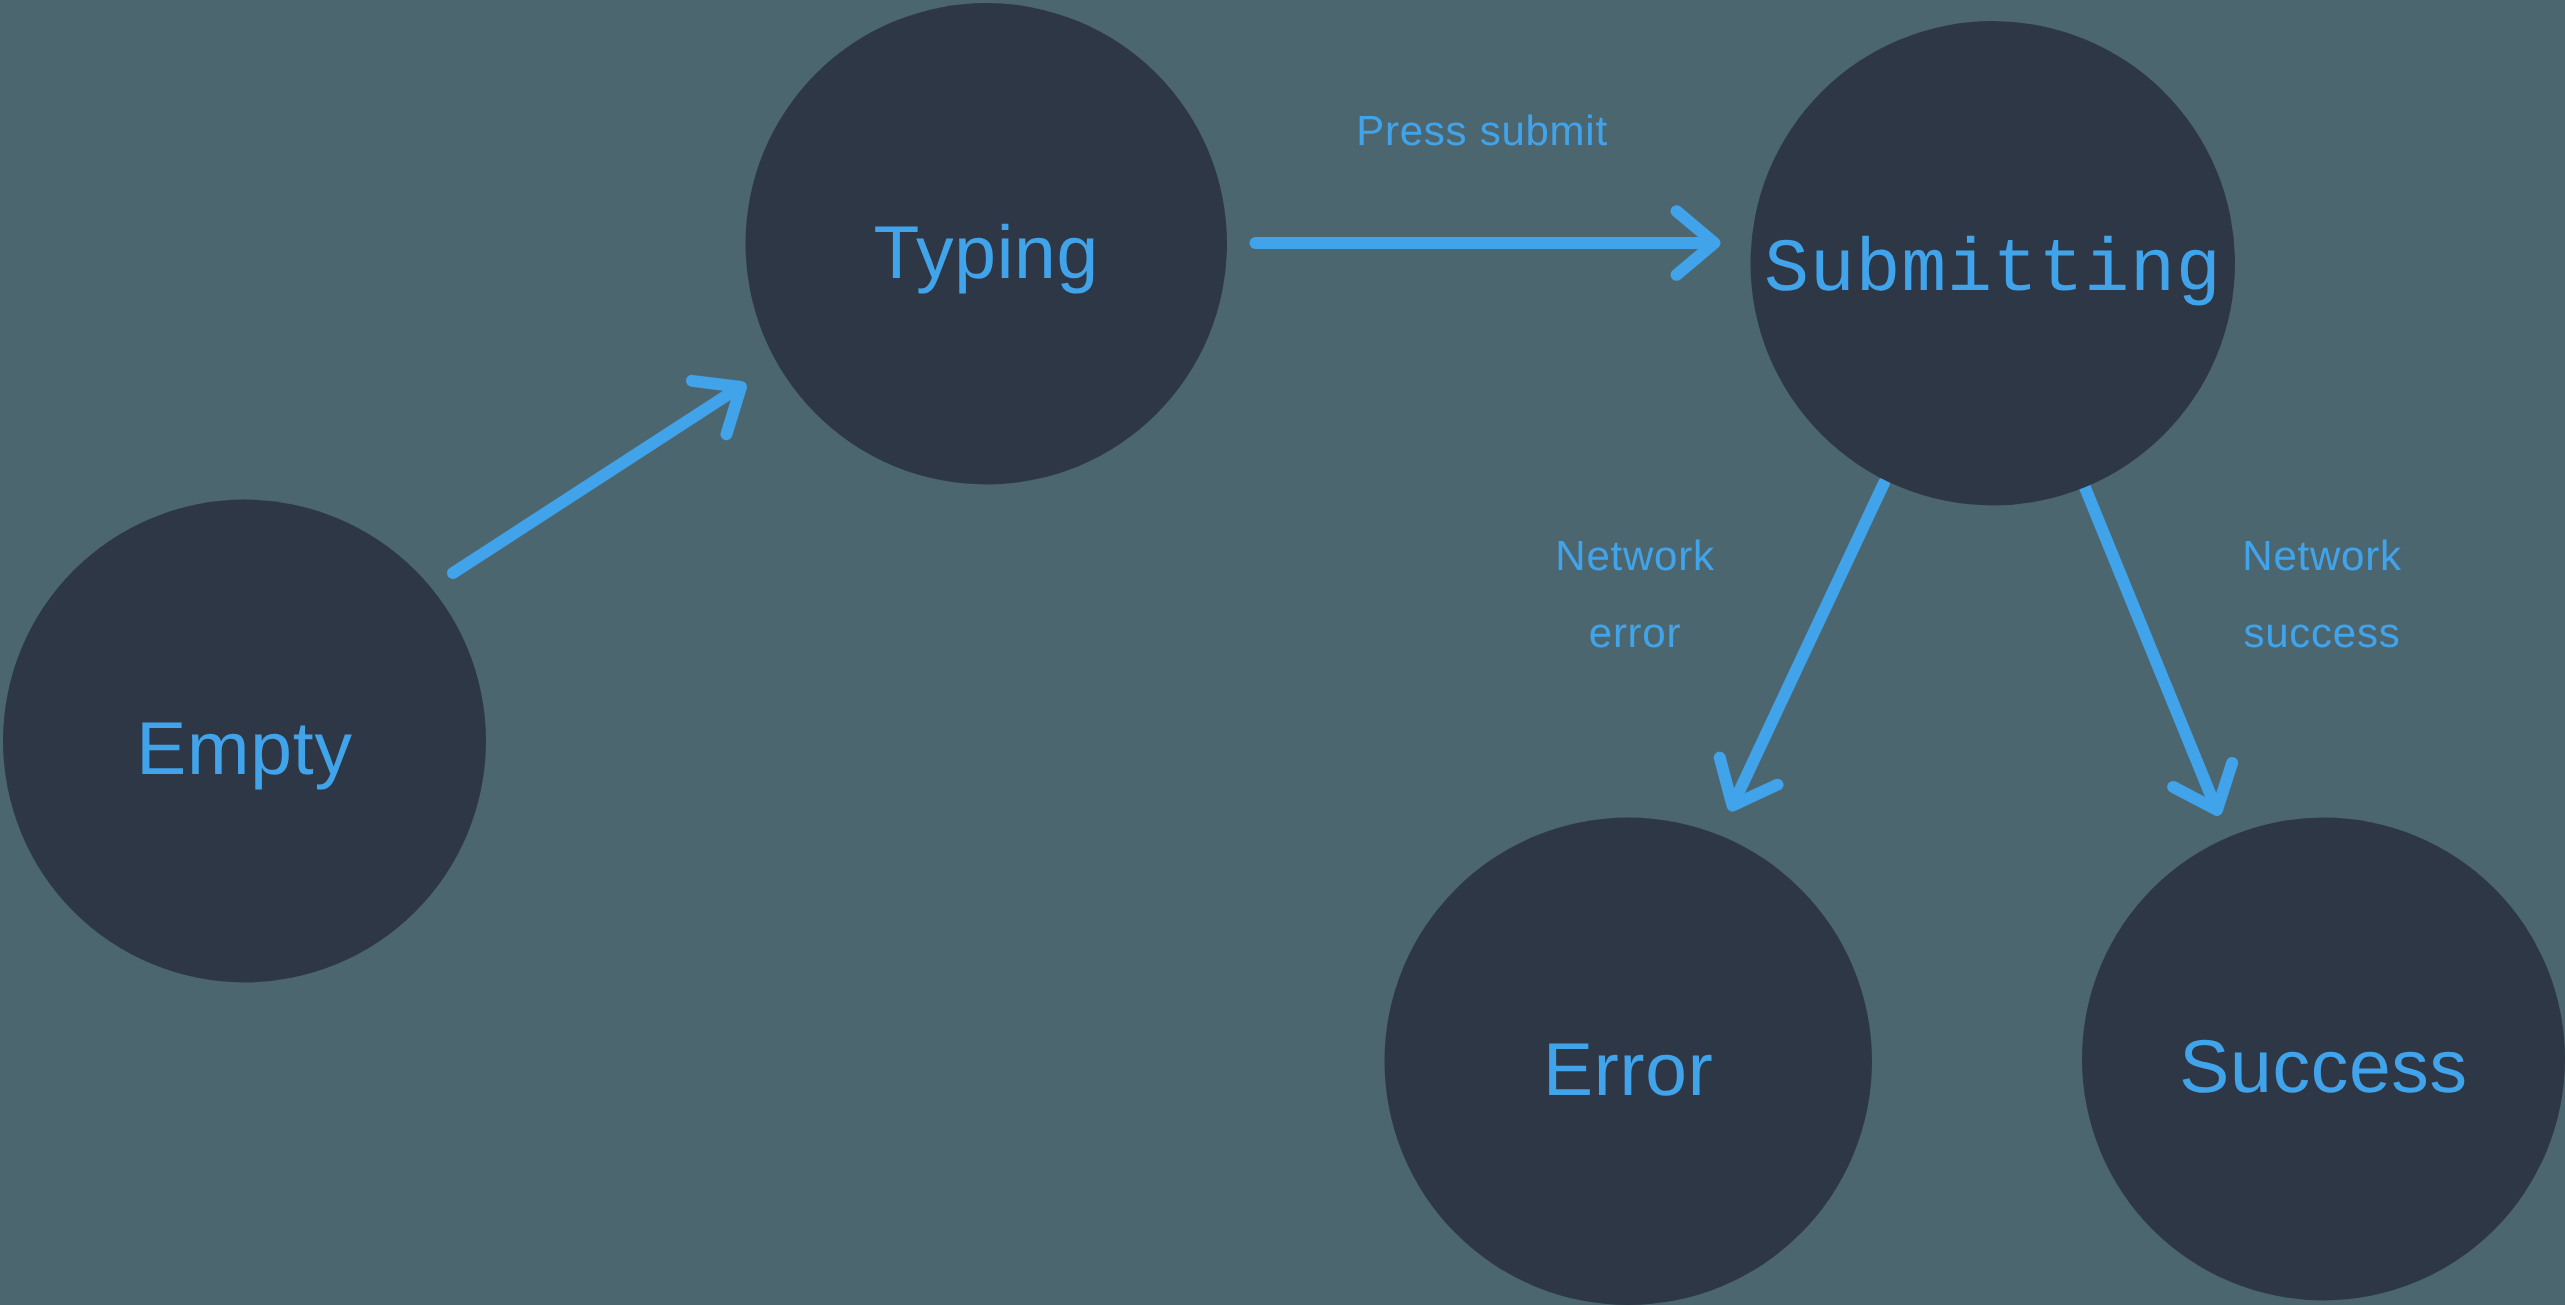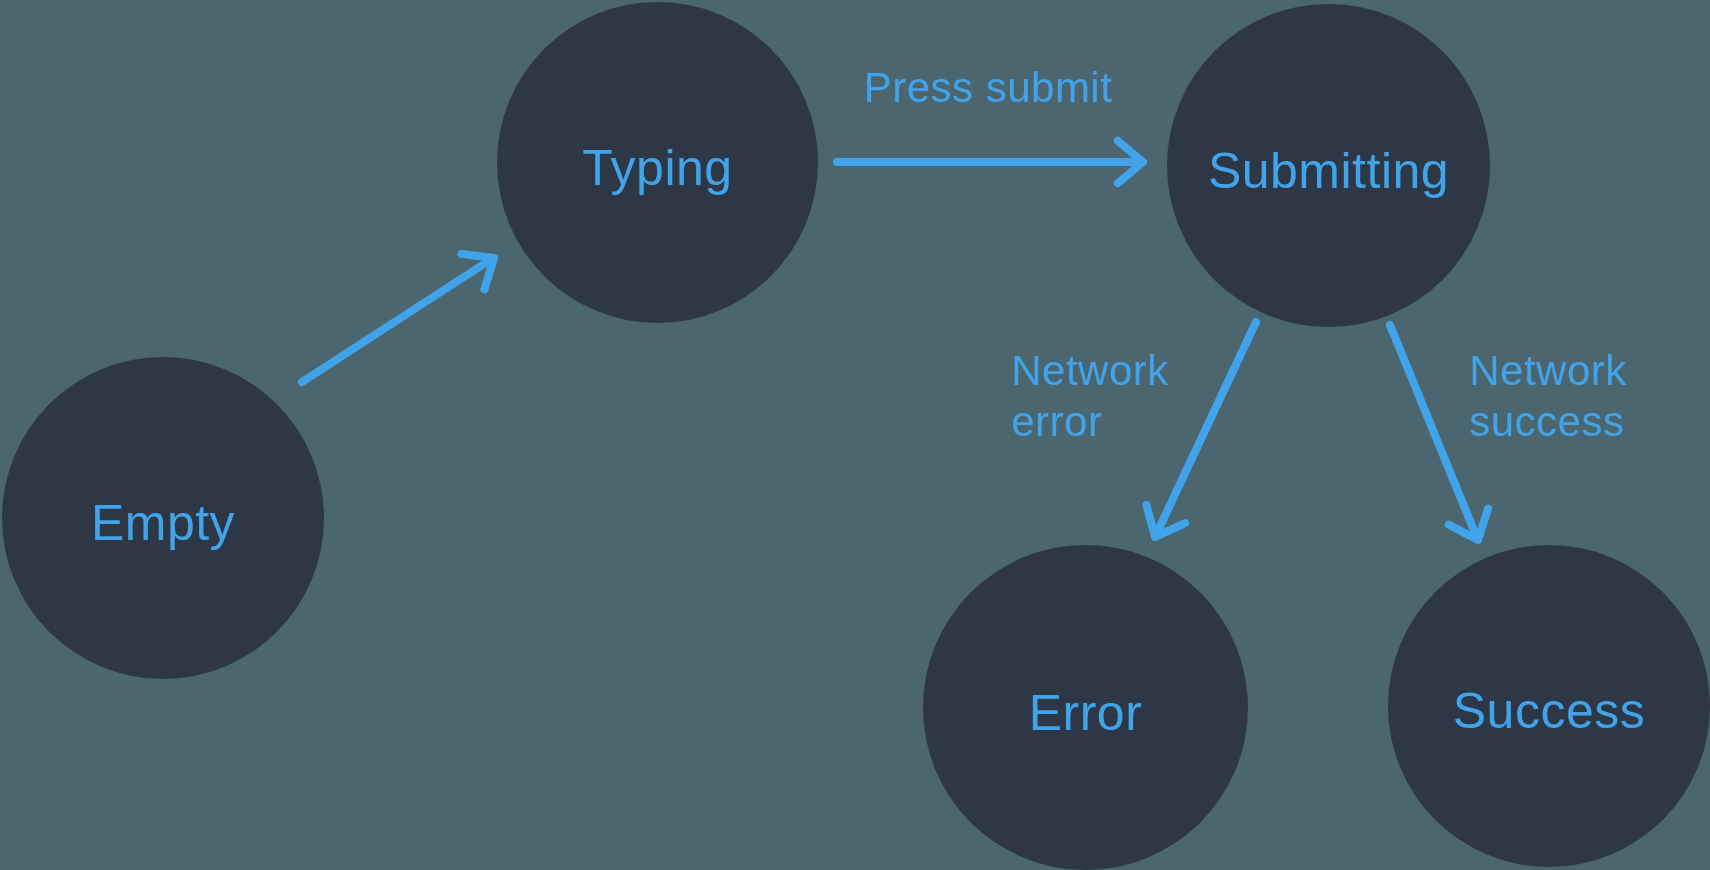--- a/index.html
+++ b/index.html
@@ -37,22 +37,23 @@
     font-size:50px;
     line-height:1;
     transform:translateY(5px);
     white-space:nowrap;
     letter-spacing:0.5px;
   }
   .t-label{
     position:absolute;
     transform:translate(-50%,-50%);
     color:var(--accent);
-    font-size:42px;
+    font-size:28px;
     line-height:51px;
+    text-align:center;
     white-space:nowrap;
     letter-spacing:0.5px;
   }
   .t-label span{display:block;}
 </style>
 </head>
 <body>
 
 <div class="canvas">
 
@@ -68,29 +69,29 @@
     <g>
       <path d="M1256 322 L1158.4 529.8"></path>
       <path d="M1185 523.1 L1155 537 L1146.5 505.1"></path>
     </g>
     <g>
       <path d="M1390 325 L1475 533"></path>
       <path d="M1488.1 508.6 L1478 540 L1448.8 524.6"></path>
     </g>
   </svg>
 
-  <div class="state" style="left:2px;top:357px;width:322px;height:322px;">
+  <div class="state" style="left:2px;top:333px;width:322px;height:322px;">
     <span class="state-label">Empty</span>
   </div>
 
   <div class="state" style="left:497px;top:2px;width:321px;height:321px;">
     <span class="state-label">Typing</span>
   </div>
 
-  <div class="state" style="left:1167px;top:4px;width:323px;height:323px;">
+  <div class="state" style="left:1167px;top:14px;width:323px;height:323px;font-family:Liberation Mono, monospace;">
     <span class="state-label">Submitting</span>
   </div>
 
   <div class="state" style="left:923px;top:545px;width:325px;height:325px;">
     <span class="state-label">Error</span>
   </div>
 
   <div class="state" style="left:1388px;top:545px;width:322px;height:322px;">
     <span class="state-label">Success</span>
   </div>

